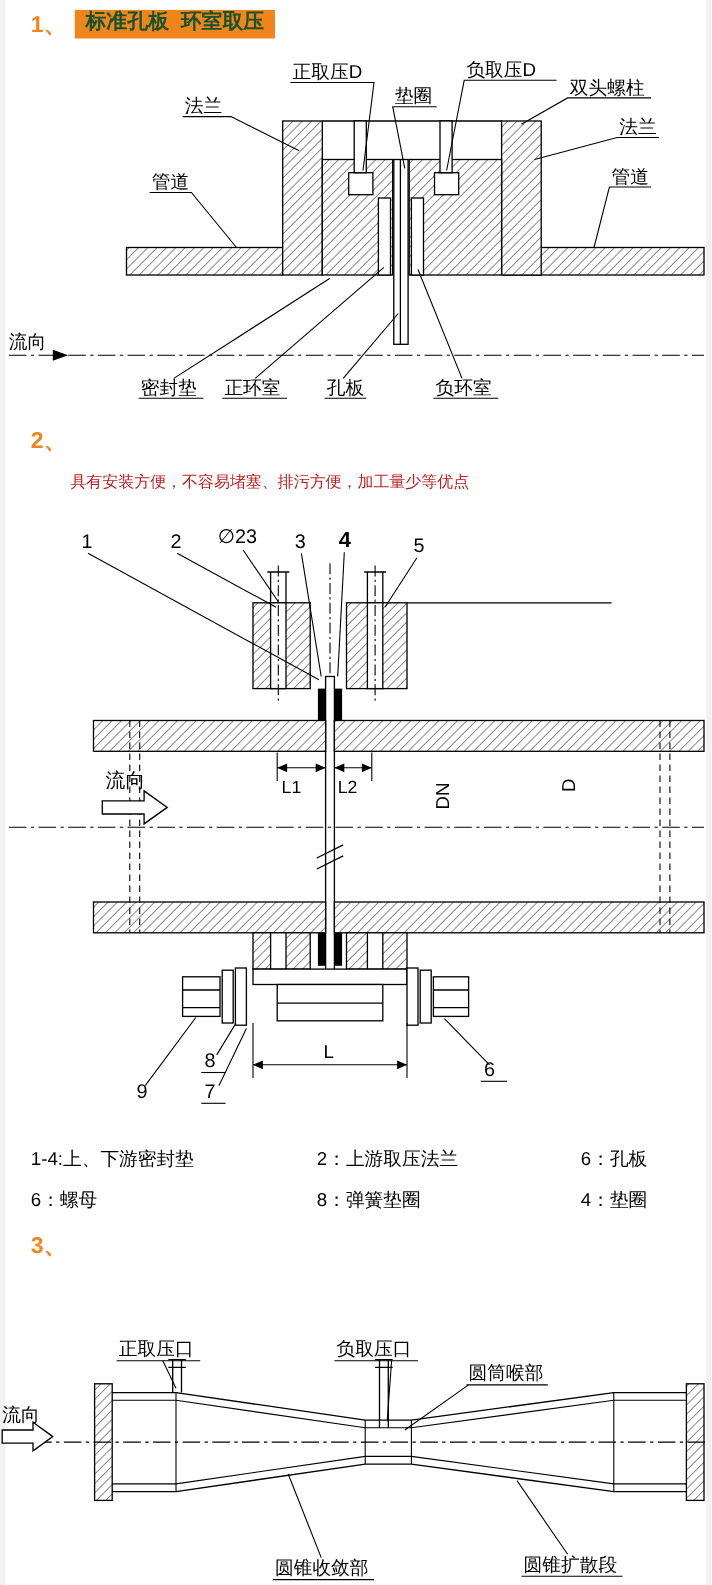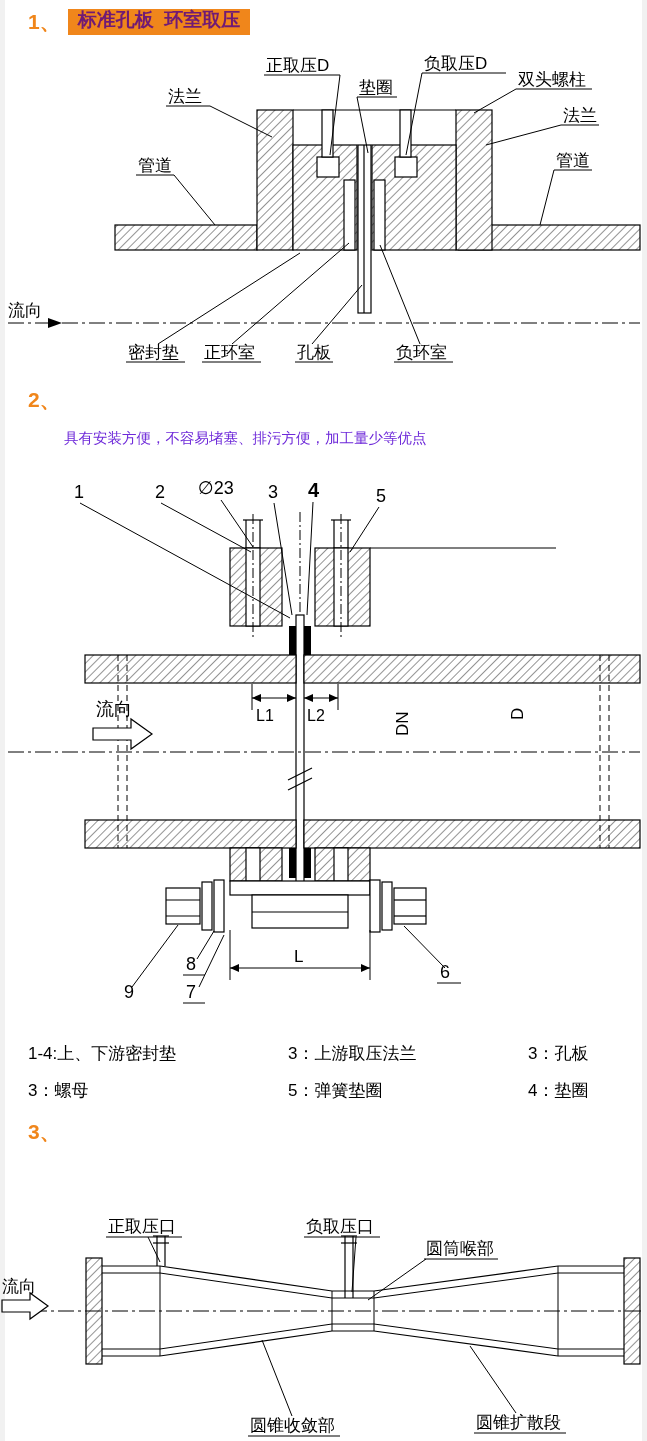--- a/index.html
+++ b/index.html
@@ -2,22 +2,22 @@
 <html><head>
 <meta charset="utf-8">
 <style>
   html,body{margin:0;padding:0;background:#fff;}
   .page{position:relative;width:647px;height:1441px;background:#fff;overflow:hidden;
         font-family:"Liberation Sans","DejaVu Sans",sans-serif;color:#000;}
   .edge{position:absolute;top:0;bottom:0;width:5px;background:#f1f1f1;}
   .edge.left{left:0}.edge.right{right:0}
   .sec-header{position:absolute;left:28px;display:flex;align-items:center;gap:7px;}
   .sec-num{font-size:21px;font-weight:bold;}
-  .sec-badge{font-size:19px;font-weight:bold;color:#701a75;padding:1px 10px 5px;white-space:pre;line-height:1.1;}
-  .subtitle{position:absolute;left:64px;top:429px;font-size:14.5px;color:#6d28d9;}
+  .sec-badge{font-size:19px;font-weight:bold;color:#14532d;padding:1px 10px 5px;white-space:pre;line-height:1.1;}
+  .subtitle{position:absolute;left:64px;top:429px;font-size:14.5px;color:#b91c1c;}
   .diag{position:absolute;left:0;}
   .legend-row{position:absolute;left:0;width:647px;height:26px;text-decoration:underline;}
   .lg{position:absolute;font-size:17px;color:#000;}
   .c1{left:28px}.c2{left:288px}.c3{left:528px}
   svg text{font-family:"Liberation Sans","DejaVu Sans",sans-serif;fill:#000;font-size:17px;}
   .wh{fill:#fff;stroke:#000;stroke-width:1.2;}
   .hs{stroke:#000;stroke-width:1.2;}
   .ln{stroke:#000;stroke-width:1.2;fill:none;}
   .lt{stroke:#000;stroke-width:1;fill:none;}
   .cl{stroke:#000;stroke-width:1;fill:none;stroke-dasharray:16 4 3 4;}
@@ -238,26 +238,26 @@
       <line x1="437" y1="515" x2="461" y2="515" class="lt"></line>
       <line x1="445" y1="500" x2="404" y2="458" class="lt"></line>
 
       <text x="96" y="247" style="font-size:18px">流向</text>
       <polygon points="93,260 131,260 131,251 152,266 131,281 131,272 93,272" class="wh"></polygon>
     </g>
   </svg>
 
   <div class="legend-row" style="top:1042px">
     <span class="lg c1">1-4:上、下游密封垫</span>
-    <span class="lg c2">3：上游取压法兰</span>
-    <span class="lg c3">3：孔板</span>
+    <span class="lg c2">2：上游取压法兰</span>
+    <span class="lg c3">6：孔板</span>
   </div>
   <div class="legend-row" style="top:1079px">
-    <span class="lg c1">3：螺母</span>
-    <span class="lg c2">5：弹簧垫圈</span>
+    <span class="lg c1">6：螺母</span>
+    <span class="lg c2">8：弹簧垫圈</span>
     <span class="lg c3">4：垫圈</span>
   </div>
 
   <div class="sec-header" style="top:1118px">
     <span class="sec-num accent-fg" style="color: rgb(240, 134, 27);">3、</span>
   </div>
 
   <svg class="diag" style="top:1188px" width="647" height="253" viewBox="0 0 647 253">
     <defs>
       <pattern id="h3" width="6" height="6" patternUnits="userSpaceOnUse" patternTransform="rotate(45)">

